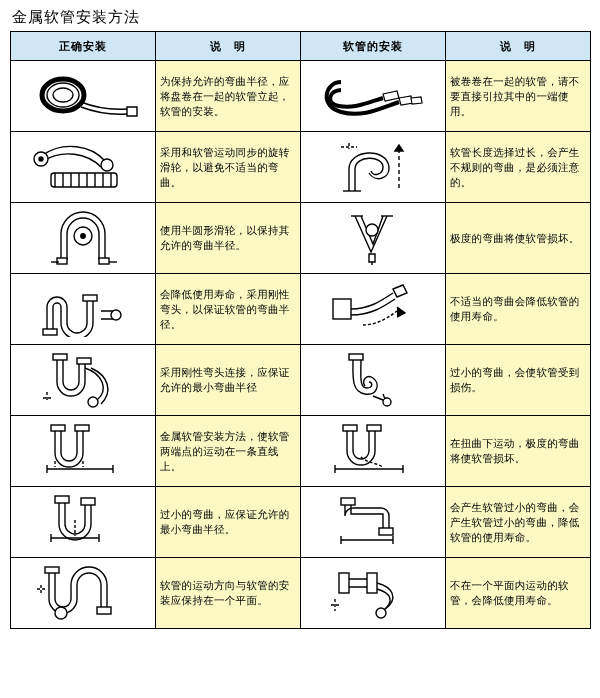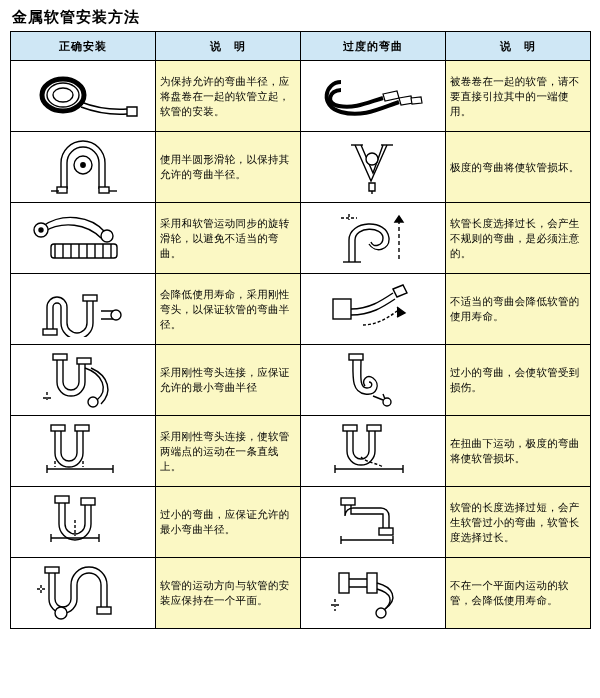--- a/index.html
+++ b/index.html
@@ -15,21 +15,21 @@
   }
   .page {
     width: 600px;
     height: 698px;
     position: relative;
     box-sizing: border-box;
     padding: 6px 10px 0 10px;
   }
   .doc-title {
     font-size: 15px;
-    font-weight: bold;
+    font-weight: normal;
     color: #000;
     letter-spacing: 1px;
     margin: 2px 0 5px 2px;
     line-height: 18px;
   }
   table.hose-table {
     border-collapse: collapse;
     width: 580px;
     table-layout: fixed;
     border: 1px solid #000;
@@ -84,21 +84,21 @@
     <colgroup>
       <col class="c-img">
         <col class="c-txt">
         <col class="c-img">
         <col class="c-txt">
     </colgroup>
     <thead>
       <tr>
         <th>正确安装</th>
         <th>说　明</th>
-        <th>过度的弯曲</th>
+        <th>软管的安装</th>
         <th>说　明</th>
       </tr>
     </thead>
     <tbody>
 
       <tr>
         <td class="img-cell">
           <svg class="fig" width="125" height="56" viewBox="0 0 125 56">
             <g fill="none" stroke="#000" stroke-width="1.4">
               <ellipse cx="42" cy="27" rx="22" ry="17"></ellipse>
@@ -121,20 +121,50 @@
               <path d="M30 14 C14 14, 8 38, 30 44 C52 50, 70 40, 88 34"></path>
             </g>
             <g fill="none" stroke="#000" stroke-width="1.2">
               <path d="M72 26 l14 -3 l2 7 l-14 3 z" fill="#fff"></path>
               <path d="M88 30 l12 -2 l2 7 l-12 2 z" fill="#fff"></path>
               <path d="M100 30 l10 -1 l1 6 l-10 1 z" fill="#fff"></path>
             </g>
           </svg>
         </td>
         <td class="txt-cell">被卷卷在一起的软管，请不要直接引拉其中的一端使用。</td>
+      </tr>
+
+      <tr>
+        <td class="img-cell">
+          <svg class="fig" width="125" height="56" viewBox="0 0 125 56">
+            <g fill="none" stroke="#000" stroke-width="1.4">
+              <path d="M22 16 C42 2, 70 6, 84 22"></path>
+              <path d="M22 22 C42 10, 66 14, 80 28"></path>
+              <circle cx="20" cy="20" r="7" fill="#fff"></circle>
+              <circle cx="20" cy="20" r="2" fill="#000"></circle>
+              <rect x="30" y="34" width="66" height="14" rx="3" fill="#fff"></rect>
+              <path d="M34 34 l0 14 M42 34 l0 14 M50 34 l0 14 M58 34 l0 14 M66 34 l0 14 M74 34 l0 14 M82 34 l0 14 M90 34 l0 14"></path>
+              <circle cx="86" cy="26" r="6" fill="#fff"></circle>
+            </g>
+          </svg>
+        </td>
+        <td class="txt-cell">采用和软管运动同步的旋转滑轮，以避免不适当的弯曲。</td>
+        <td class="img-cell">
+          <svg class="fig" width="125" height="56" viewBox="0 0 125 56">
+            <g fill="none" stroke="#000" stroke-width="1.4">
+              <path d="M38 52 L38 30 C38 10, 76 8, 78 28 C79 40, 64 44, 58 34"></path>
+              <path d="M44 52 L44 30 C44 16, 72 16, 72 28 C72 36, 62 38, 60 32"></path>
+              <path d="M32 52 l18 0"></path>
+              <path d="M38 4 l0 6 M30 8 l16 0" stroke-dasharray="3 2"></path>
+              <path d="M88 10 l0 40" stroke-dasharray="4 3"></path>
+              <path d="M84 12 l4 -6 l4 6 z" fill="#000"></path>
+            </g>
+          </svg>
+        </td>
+        <td class="txt-cell">软管长度选择过长，会产生不规则的弯曲，是必须注意的。</td>
       </tr>
 
       <tr>
         <td class="img-cell">
           <svg class="fig" width="125" height="56" viewBox="0 0 125 56">
             <g fill="none" stroke="#000" stroke-width="1.4">
               <path d="M40 50 L40 24 A22 22 0 0 1 84 24 L84 50"></path>
               <path d="M46 50 L46 24 A16 16 0 0 1 78 24 L78 50"></path>
               <circle cx="62" cy="26" r="9" fill="#fff"></circle>
               <circle cx="62" cy="26" r="2.2" fill="#000"></circle>
@@ -159,50 +189,20 @@
             </g>
           </svg>
         </td>
         <td class="txt-cell">极度的弯曲将使软管损坏。</td>
       </tr>
 
       <tr>
         <td class="img-cell">
           <svg class="fig" width="125" height="56" viewBox="0 0 125 56">
             <g fill="none" stroke="#000" stroke-width="1.4">
-              <path d="M22 16 C42 2, 70 6, 84 22"></path>
-              <path d="M22 22 C42 10, 66 14, 80 28"></path>
-              <circle cx="20" cy="20" r="7" fill="#fff"></circle>
-              <circle cx="20" cy="20" r="2" fill="#000"></circle>
-              <rect x="30" y="34" width="66" height="14" rx="3" fill="#fff"></rect>
-              <path d="M34 34 l0 14 M42 34 l0 14 M50 34 l0 14 M58 34 l0 14 M66 34 l0 14 M74 34 l0 14 M82 34 l0 14 M90 34 l0 14"></path>
-              <circle cx="86" cy="26" r="6" fill="#fff"></circle>
-            </g>
-          </svg>
-        </td>
-        <td class="txt-cell">采用和软管运动同步的旋转滑轮，以避免不适当的弯曲。</td>
-        <td class="img-cell">
-          <svg class="fig" width="125" height="56" viewBox="0 0 125 56">
-            <g fill="none" stroke="#000" stroke-width="1.4">
-              <path d="M38 52 L38 30 C38 10, 76 8, 78 28 C79 40, 64 44, 58 34"></path>
-              <path d="M44 52 L44 30 C44 16, 72 16, 72 28 C72 36, 62 38, 60 32"></path>
-              <path d="M32 52 l18 0"></path>
-              <path d="M38 4 l0 6 M30 8 l16 0" stroke-dasharray="3 2"></path>
-              <path d="M88 10 l0 40" stroke-dasharray="4 3"></path>
-              <path d="M84 12 l4 -6 l4 6 z" fill="#000"></path>
-            </g>
-          </svg>
-        </td>
-        <td class="txt-cell">软管长度选择过长，会产生不规则的弯曲，是必须注意的。</td>
-      </tr>
-
-      <tr>
-        <td class="img-cell">
-          <svg class="fig" width="125" height="56" viewBox="0 0 125 56">
-            <g fill="none" stroke="#000" stroke-width="1.4">
               <path d="M26 52 L26 26 A10 10 0 0 1 46 26 L46 42 A10 10 0 0 0 66 42 L66 20"></path>
               <path d="M32 52 L32 26 A4 4 0 0 1 40 26 L40 42 A16 16 0 0 0 72 42 L72 20"></path>
               <rect x="22" y="48" width="14" height="6" fill="#fff"></rect>
               <rect x="62" y="14" width="14" height="6" fill="#fff"></rect>
               <path d="M80 30 l14 0 M80 38 l14 0"></path>
               <circle cx="95" cy="34" r="5" fill="#fff"></circle>
             </g>
           </svg>
         </td>
         <td class="txt-cell">会降低使用寿命，采用刚性弯头，以保证软管的弯曲半径。</td>
@@ -258,21 +258,21 @@
               <path d="M34 4 L34 30 A14 14 0 0 0 62 30 L62 6"></path>
               <path d="M40 4 L40 30 A8 8 0 0 0 56 30 L56 6"></path>
               <rect x="30" y="2" width="14" height="6" fill="#fff"></rect>
               <rect x="54" y="2" width="14" height="6" fill="#fff"></rect>
               <path d="M26 46 l66 0"></path>
               <path d="M26 42 l0 8 M92 42 l0 8"></path>
               <path d="M34 38 l0 6 M62 38 l0 6" stroke-dasharray="3 2"></path>
             </g>
           </svg>
         </td>
-        <td class="txt-cell">采用刚性弯头连接，使软管两端点的运动在一条直线上。</td>
+        <td class="txt-cell">金属软管安装方法，使软管两端点的运动在一条直线上。</td>
         <td class="img-cell">
           <svg class="fig" width="125" height="56" viewBox="0 0 125 56">
             <g fill="none" stroke="#000" stroke-width="1.4">
               <path d="M36 4 L36 28 A14 14 0 0 0 64 28 L64 6"></path>
               <path d="M42 4 L42 28 A8 8 0 0 0 58 28 L58 6"></path>
               <rect x="32" y="2" width="14" height="6" fill="#fff"></rect>
               <rect x="56" y="2" width="14" height="6" fill="#fff"></rect>
               <path d="M24 46 l68 0"></path>
               <path d="M24 42 l0 8 M92 42 l0 8"></path>
               <path d="M50 34 C56 40, 66 40, 72 44" stroke-dasharray="3 2"></path>
@@ -303,21 +303,21 @@
             <g fill="none" stroke="#000" stroke-width="1.4">
               <path d="M34 8 L34 22 A8 8 0 0 1 42 14 L70 14 A8 8 0 0 1 78 22 L78 36"></path>
               <path d="M40 8 L40 20 L72 20 L72 36"></path>
               <rect x="30" y="4" width="14" height="7" fill="#fff"></rect>
               <rect x="68" y="34" width="14" height="7" fill="#fff"></rect>
               <path d="M30 46 l52 0"></path>
               <path d="M30 42 l0 8 M82 42 l0 8"></path>
             </g>
           </svg>
         </td>
-        <td class="txt-cell">软管的长度选择过短，会产生软管过小的弯曲，软管长度选择过长。</td>
+        <td class="txt-cell">会产生软管过小的弯曲，会产生软管过小的弯曲，降低软管的使用寿命。</td>
       </tr>
 
       <tr>
         <td class="img-cell">
           <svg class="fig" width="125" height="56" viewBox="0 0 125 56">
             <g fill="none" stroke="#000" stroke-width="1.4">
               <path d="M28 4 L28 34 A14 14 0 0 0 56 34 L56 20 A12 12 0 0 1 80 20 L80 42"></path>
               <path d="M34 4 L34 34 A8 8 0 0 0 50 34 L50 20 A18 18 0 0 1 86 20 L86 42"></path>
               <rect x="24" y="2" width="14" height="6" fill="#fff"></rect>
               <circle cx="40" cy="48" r="6" fill="#fff"></circle>

